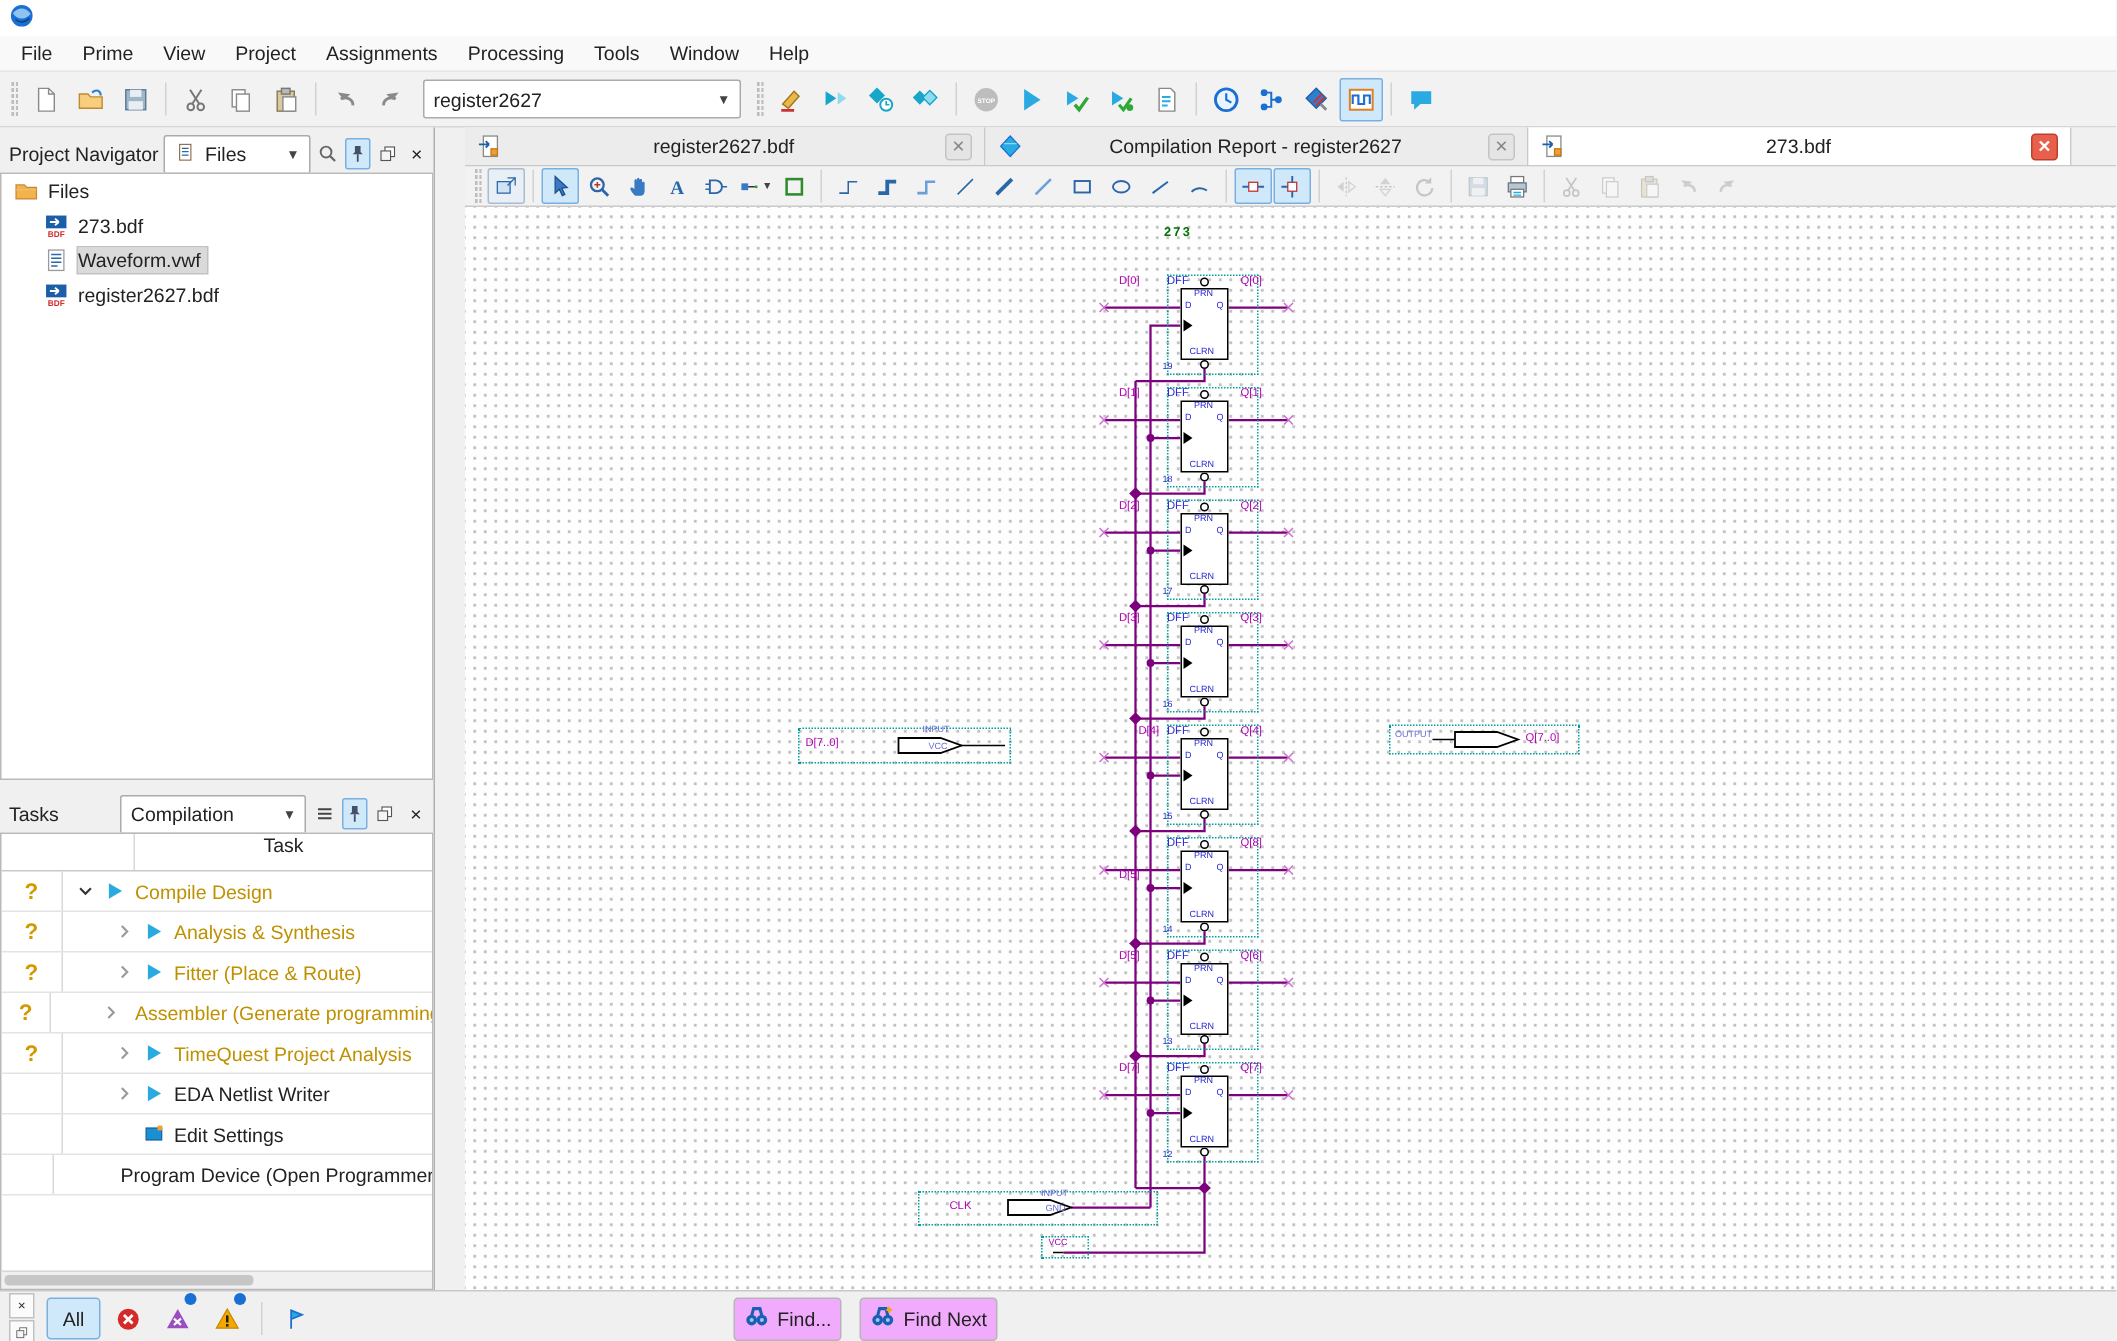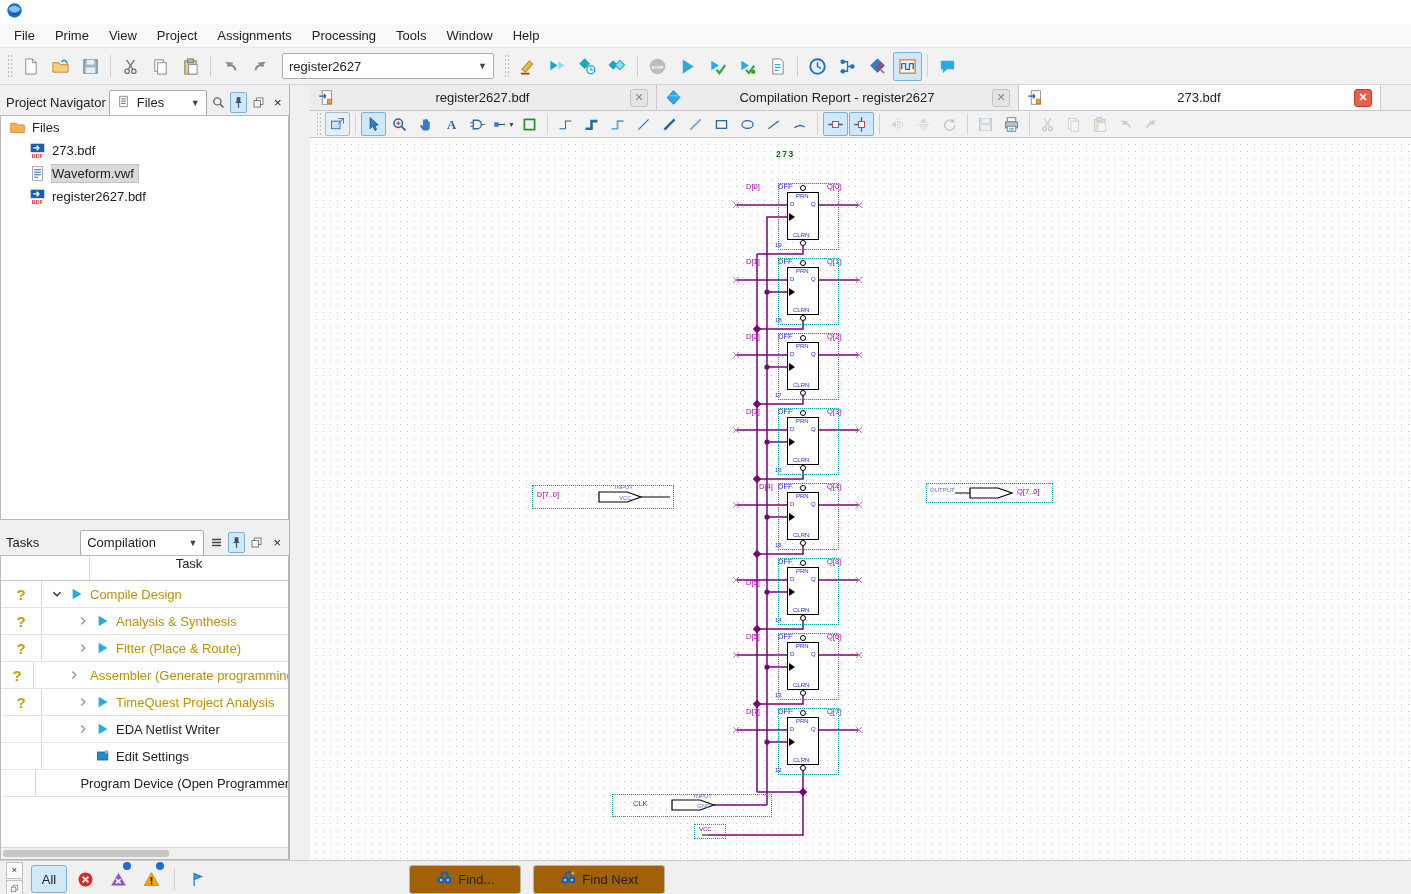--- a/index.html
+++ b/index.html
@@ -72,21 +72,21 @@
   
   #bottombar{height:36px;background:#f0f0f0;border-top:1px solid #c9c9c9;display:flex;align-items:center;gap:4px;padding:0 6px;}
   #mini-col{display:flex;flex-direction:column;gap:1px;margin-right:4px;}
   .mini-btn{width:15px;height:15px;border:1px solid #c0c0c0;background:#fbfbfb;display:flex;align-items:center;justify-content:center;font-size:9px;color:#333;}
   .bbtn{width:27px;height:26px;display:flex;align-items:center;justify-content:center;border:1px solid transparent;border-radius:3px;position:relative;}
   .bbtn.toggled{background:#cfe8fa;border-color:#7ab0e0;}
   .badge{position:absolute;top:-4px;right:1px;width:8px;height:8px;border-radius:50%;background:#1a6fd4;}
   #filter-wrap{display:flex;align-items:center;height:24px;width:245px;background:#fff;border:1px solid #b5b5b5;border-radius:2px;padding:0 4px;gap:4px;margin-left:6px;}
   #filter-input{border:none;outline:none;flex:1;font-size:13px;font-family:"Liberation Sans",sans-serif;color:#333;background:transparent;}
   #filter-input::placeholder{color:#999;}
-  .find-btn{height:27px;display:flex;align-items:center;gap:5px;padding:0 26px;background:#a16207;border:1px solid #b5b5b5;border-radius:3px;margin-left:6px;}
+  .find-btn{height:27px;display:flex;align-items:center;gap:5px;padding:0 6px;background:#f0abfc;border:1px solid #b5b5b5;border-radius:3px;margin-left:6px;}
 </style>
 </head>
 <body>
 
 <div id="app">
 
   <div id="titlebar">
     <span id="app-logo"><svg width="17" height="17" viewBox="0 0 20 20">
           <circle cx="10" cy="10" r="8.5" fill="#1a6fd4"></circle>
           <path d="M3 8c4-5 10-5 14 .5C13 14 6 13 3 8z" fill="#8ec3ef"></path>

